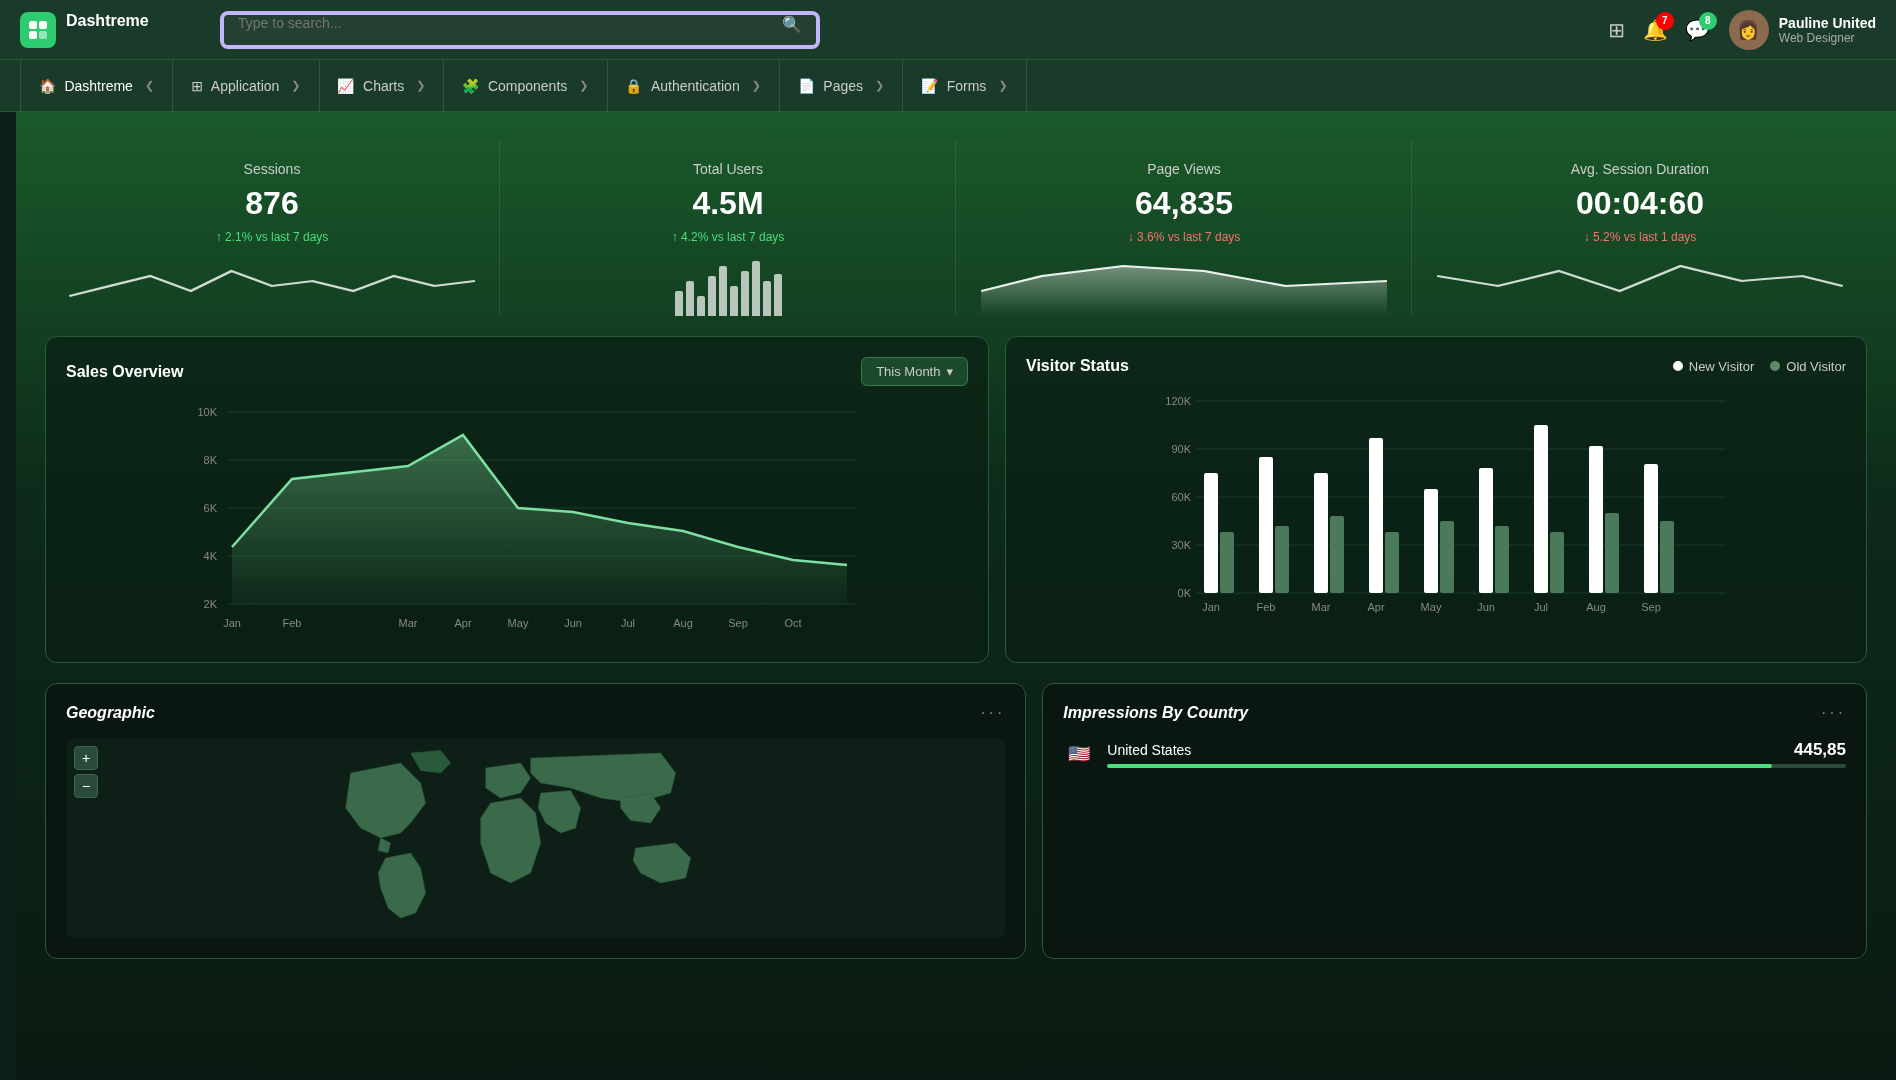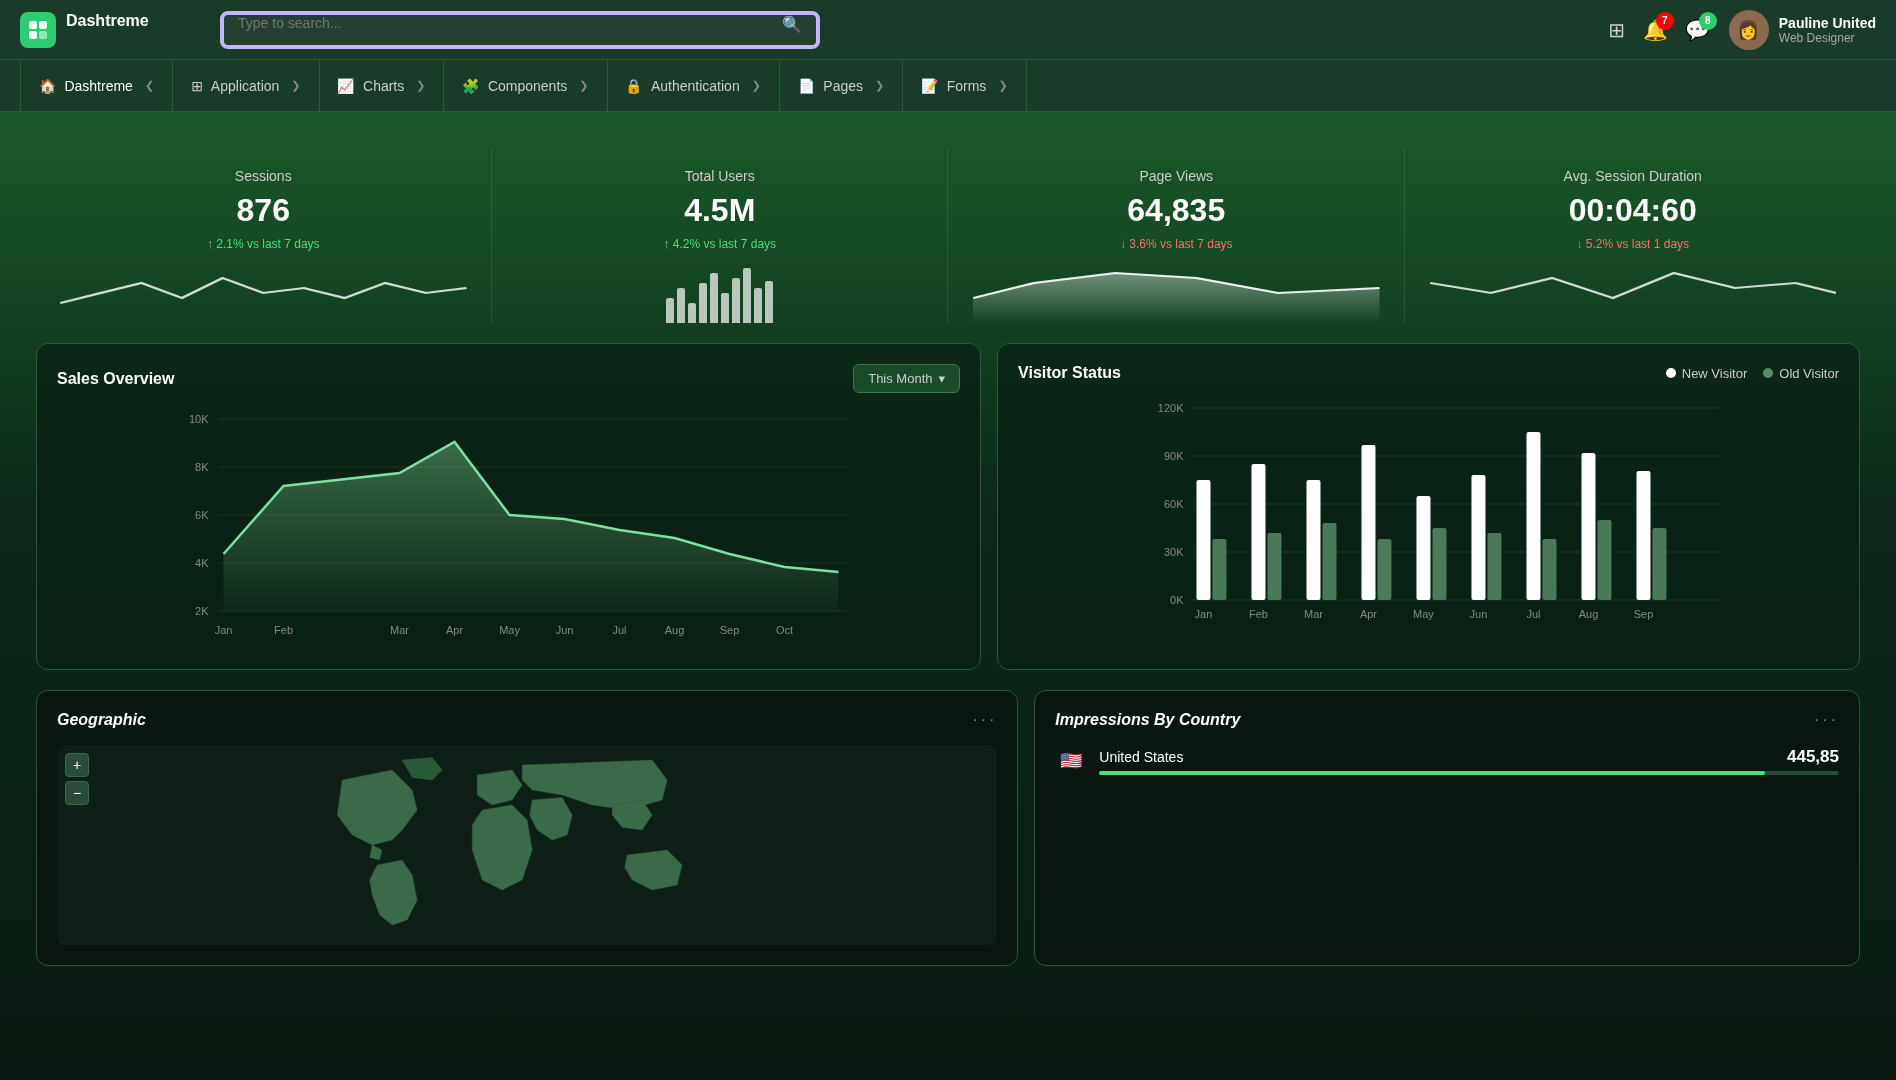--- a/index.html
+++ b/index.html
@@ -21,21 +21,21 @@
     .user-role { font-size: 12px; color: #aaa; }
 
     
     .nav { background: #1a3a2a; display: flex; align-items: center; padding: 0 20px; height: 52px; border-bottom: 1px solid #2a5a3a; gap: 0; }
     .nav-item { display: flex; align-items: center; gap: 8px; padding: 0 18px; height: 52px; cursor: pointer; color: #ccc; font-size: 14px; border-right: 1px solid #2a5a3a; }
     .nav-item:first-child { border-left: 1px solid #2a5a3a; }
     .nav-item.active { color: #fff; }
     .nav-chevron { font-size: 11px; color: #888; margin-left: 4px; }
 
     
-    .main { background: linear-gradient(180deg, #1a5a2a 0%, #0d2a1a 40%, #0a1a12 100%); min-height: calc(1080px - 112px); padding: 12px; }
+    .main { background: linear-gradient(180deg, #1a5a2a 0%, #0d2a1a 40%, #0a1a12 100%); min-height: calc(1080px - 112px); padding: 5px; margin-left: 16px; }
 
     
     .stats-row { display: flex; padding: 24px 24px 0 24px; gap: 1px; }
     .stat-card { flex: 1; padding: 20px 24px 0 24px; border-right: 1px solid rgba(255,255,255,0.1); position: relative; }
     .stat-card:last-child { border-right: none; }
     .stat-label { font-size: 14px; color: #ccc; text-align: center; margin-bottom: 8px; }
     .stat-value { font-size: 32px; font-weight: bold; text-align: center; margin-bottom: 8px; }
     .stat-change { font-size: 12px; text-align: center; margin-bottom: 12px; }
     .stat-change.up { color: #4ade80; }
     .stat-change.down { color: #f87171; }

